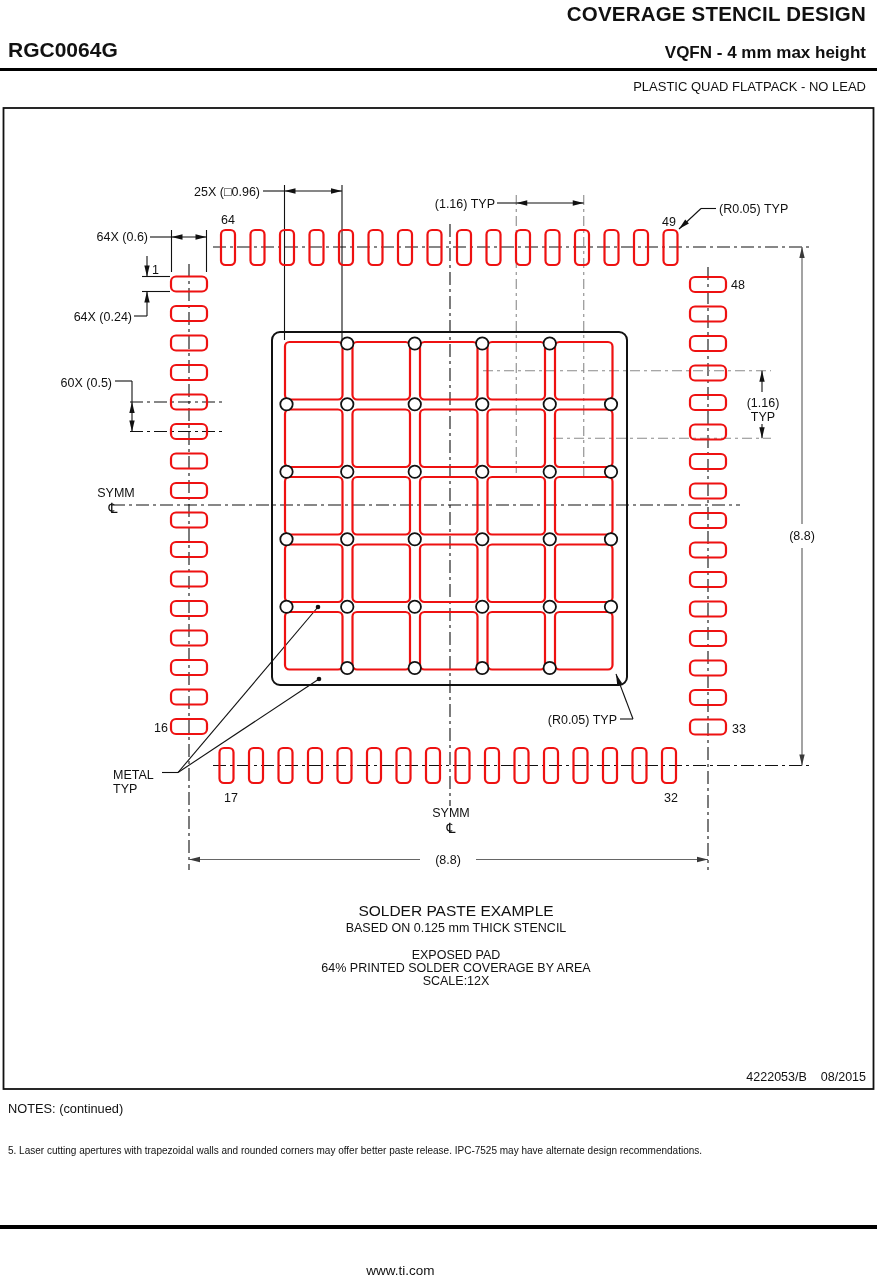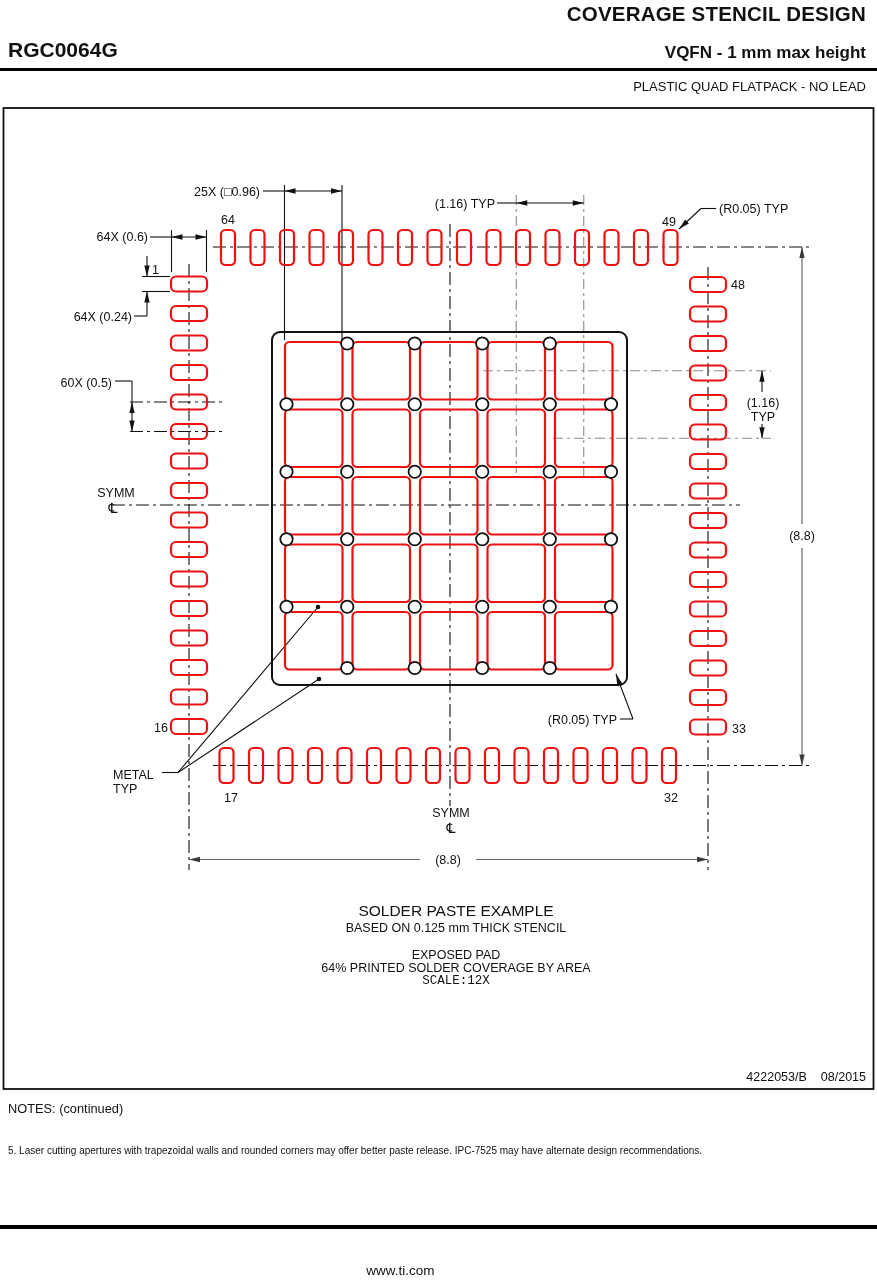--- a/index.html
+++ b/index.html
@@ -14,35 +14,35 @@
   #t-sub{top:43px;right:11px;font-size:17px;}
   #t-pkg{top:79px;right:11px;font-size:13px;}
   svg{position:absolute;left:0;top:0;}
   svg text{font-family:"Liberation Sans","DejaVu Sans",sans-serif;font-size:12.5px;fill:#111;}
   svg text.cl{font-size:14px;}
   .cap{left:56px;width:800px;text-align:center;}
   #cap1{top:902px;font-size:15.5px;}
   #cap2{top:921px;font-size:12.5px;}
   #cap3{top:948px;font-size:12.5px;}
   #cap4{top:961px;font-size:12.5px;}
-  #cap5{top:974px;font-size:12.5px;font-family:Liberation Mono, monospace;}
+  #cap5{top:974px;font-size:12.5px;}
   #docline{top:1070px;right:11px;font-size:12.5px;}
   #docline .sp{display:inline-block;width:14px;}
   #notes-h{top:1101px;left:8px;font-size:12.8px;}
   #note5{top:1128px;left:8px;width:845px;font-size:10px;line-height:1.25;
          text-indent:-13px;padding-left:13px;margin-top:17px;}
   #foot-bar{left:0;top:1225px;width:877px;height:4px;background:#000;}
   #foot-url{top:1263px;left:0;width:801px;text-align:center;font-size:13.5px;}
 </style>
 </head>
 <body>
 
 <div class="abs b r" id="t-main">COVERAGE STENCIL DESIGN</div>
 <div class="abs b" id="t-part">RGC0064G</div>
-<div class="abs b r" id="t-sub">VQFN - 1 mm max height</div>
+<div class="abs b r" id="t-sub">VQFN - 4 mm max height</div>
 <div class="abs" id="hdr-rule"></div>
 <div class="abs r" id="t-pkg">PLASTIC QUAD FLATPACK - NO LEAD</div>
 
 <svg id="dwg" width="877" height="1288" viewBox="0 0 877 1288">
 
   <g id="geo">
       <rect x="3.5" y="108" width="870" height="981" fill="none" stroke="#111111" stroke-width="1.8"></rect>
       <line x1="213" y1="247" x2="810" y2="247" stroke="#111111" stroke-width="1.1" fill="none" stroke-dasharray="13 4 3 4"></line>
       <line x1="213" y1="765.5" x2="812" y2="765.5" stroke="#111111" stroke-width="1.1" fill="none" stroke-dasharray="13 4 3 4"></line>
       <line x1="189" y1="264" x2="189" y2="870" stroke="#111111" stroke-width="1.1" fill="none" stroke-dasharray="13 4 3 4"></line>

